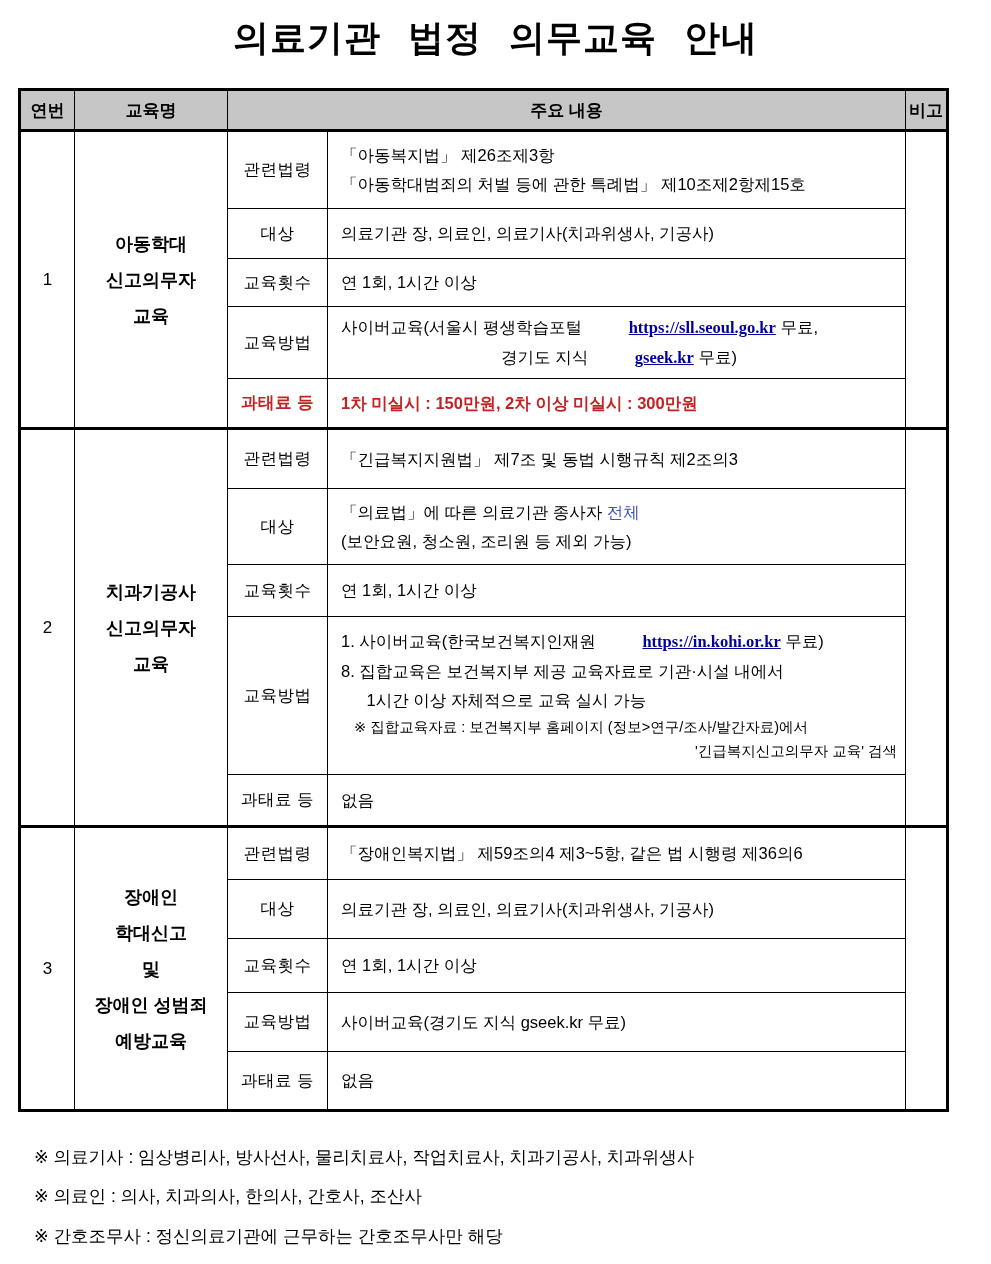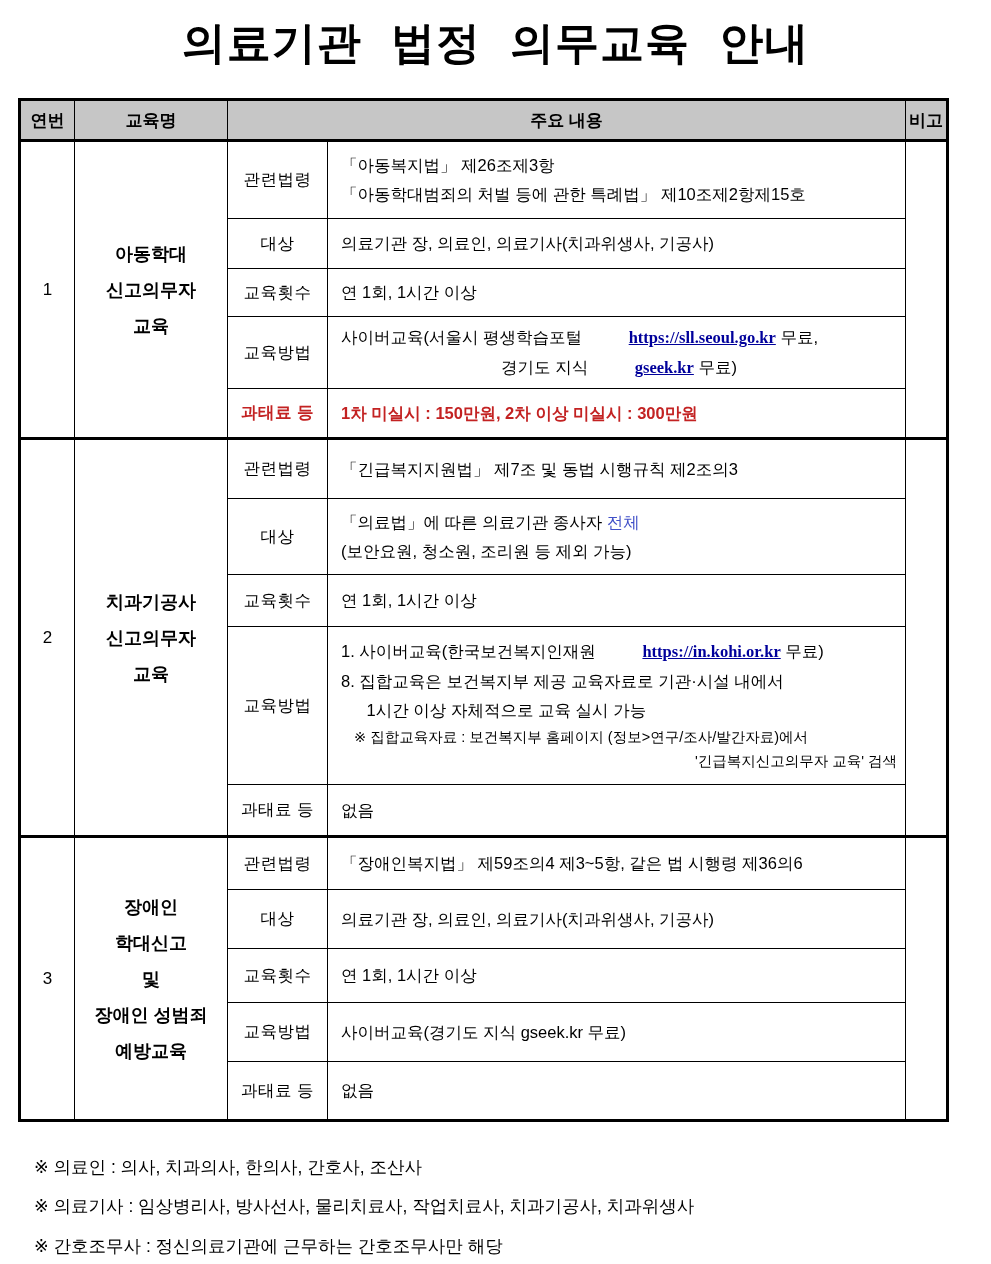--- a/index.html
+++ b/index.html
@@ -12,21 +12,21 @@
   *{box-sizing:border-box;}
   html,body{margin:0;padding:0;}
   body{
     width:991px;height:1264px;background:#ffffff;color:#000;
     font-family:"Liberation Sans","DejaVu Sans",sans-serif;
     overflow:hidden;
   }
   .doc-title{
     margin:14px 0 0 0;
     text-align:center;
-    font-size:44px;
+    font-size:36px;
     font-weight:700;
     letter-spacing:1px;
     word-spacing:16px;
   }
   table.edu-table{
     border-collapse:collapse;
     table-layout:fixed;
     width:928px;
     margin:25px 0 0 18px;
     border:3px solid var(--border-black);
@@ -228,16 +228,16 @@
       <td class="label-cell">과태료 등</td>
       <td class="content-cell">
         <div class="line"><span class="seg">없음</span></div>
       </td>
     </tr>
 
   </tbody>
 </table>
 
 <div class="footnotes">
+  <div>※ 의료기사 : 임상병리사, 방사선사, 물리치료사, 작업치료사, 치과기공사, 치과위생사</div>
   <div>※ 의료인 : 의사, 치과의사, 한의사, 간호사, 조산사</div>
-  <div>※ 의료기사 : 임상병리사, 방사선사, 물리치료사, 작업치료사, 치과기공사, 치과위생사</div>
   <div>※ 간호조무사 : 정신의료기관에 근무하는 간호조무사만 해당</div>
 </div>
 
 </body></html>

